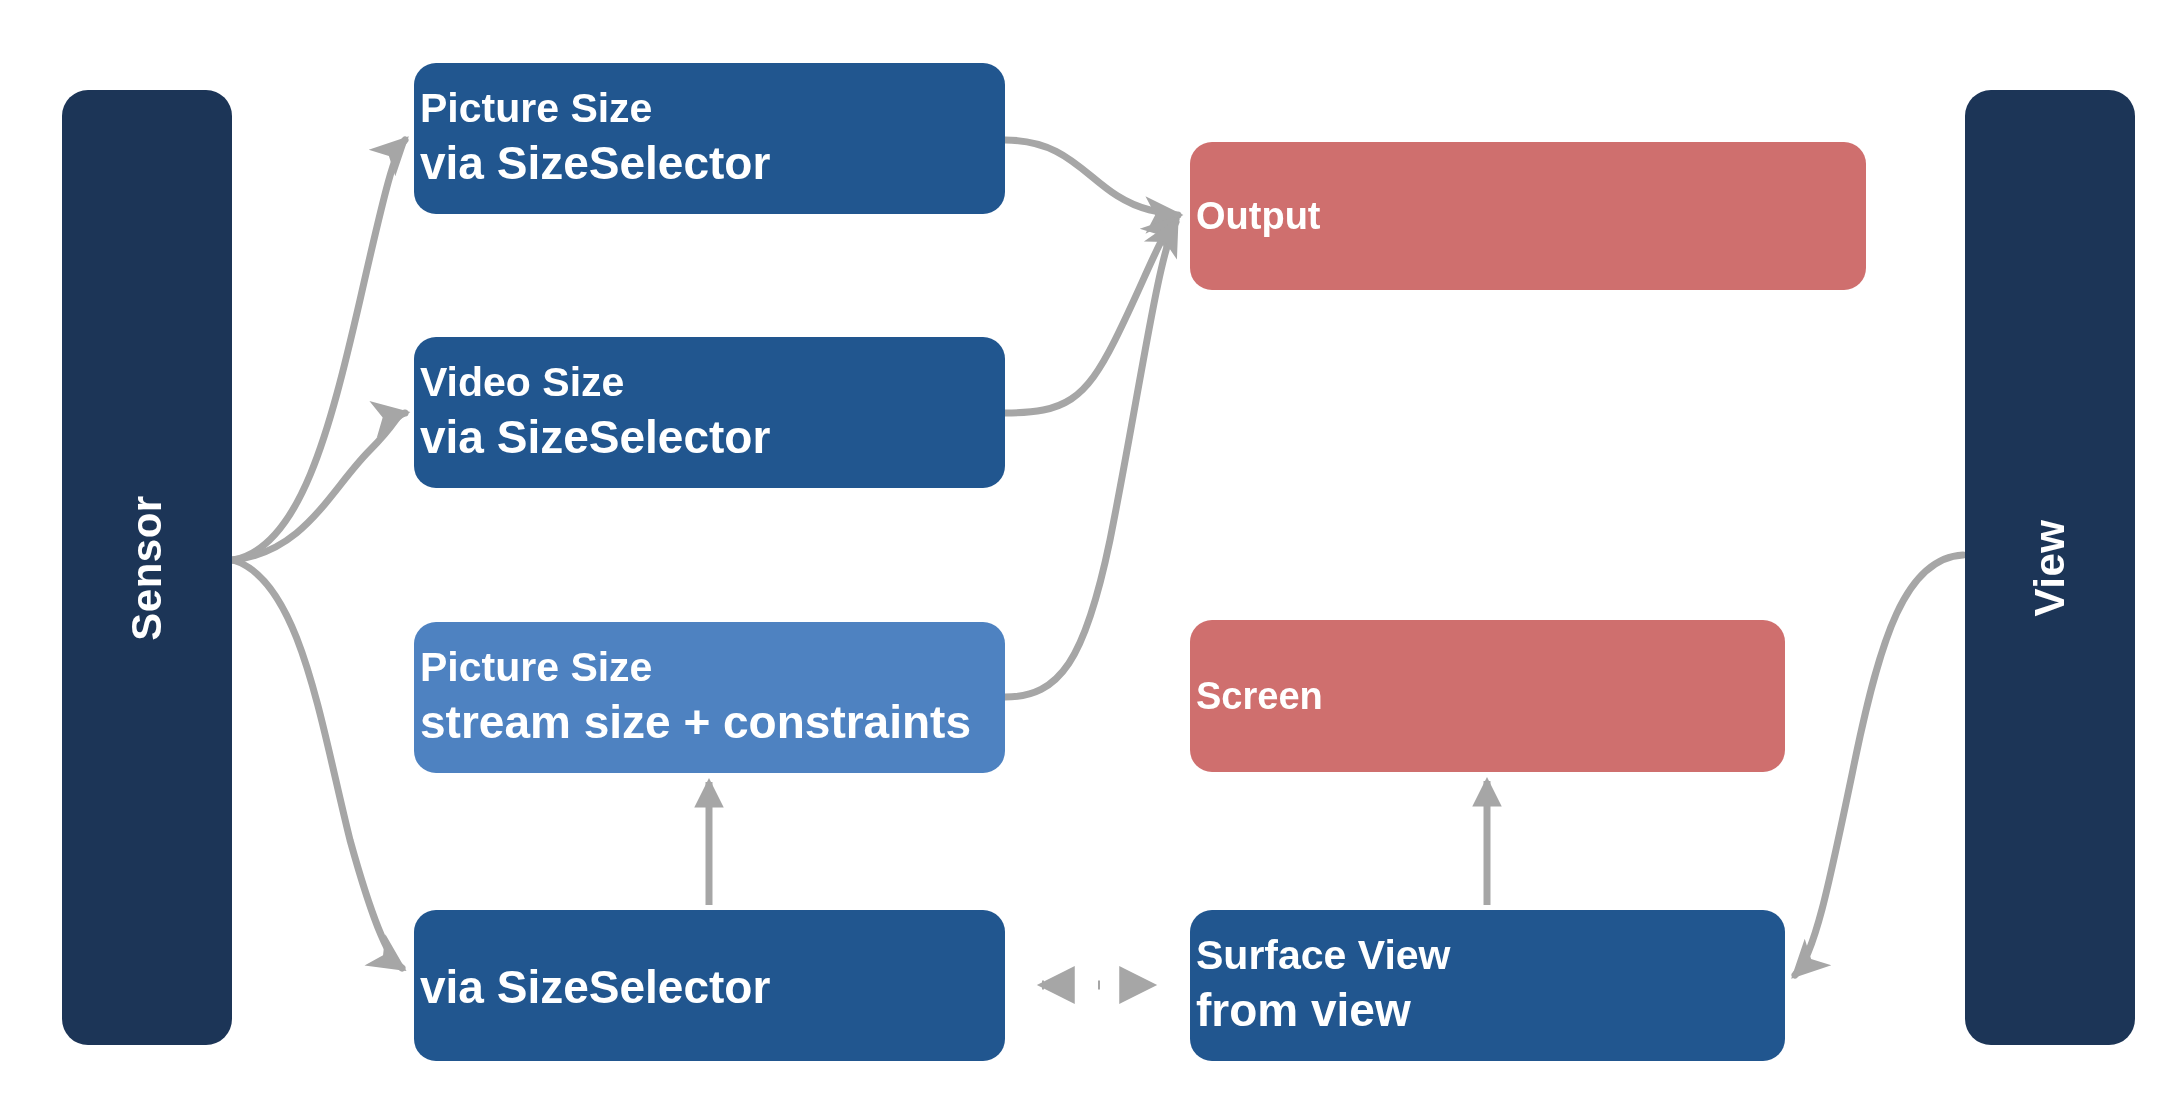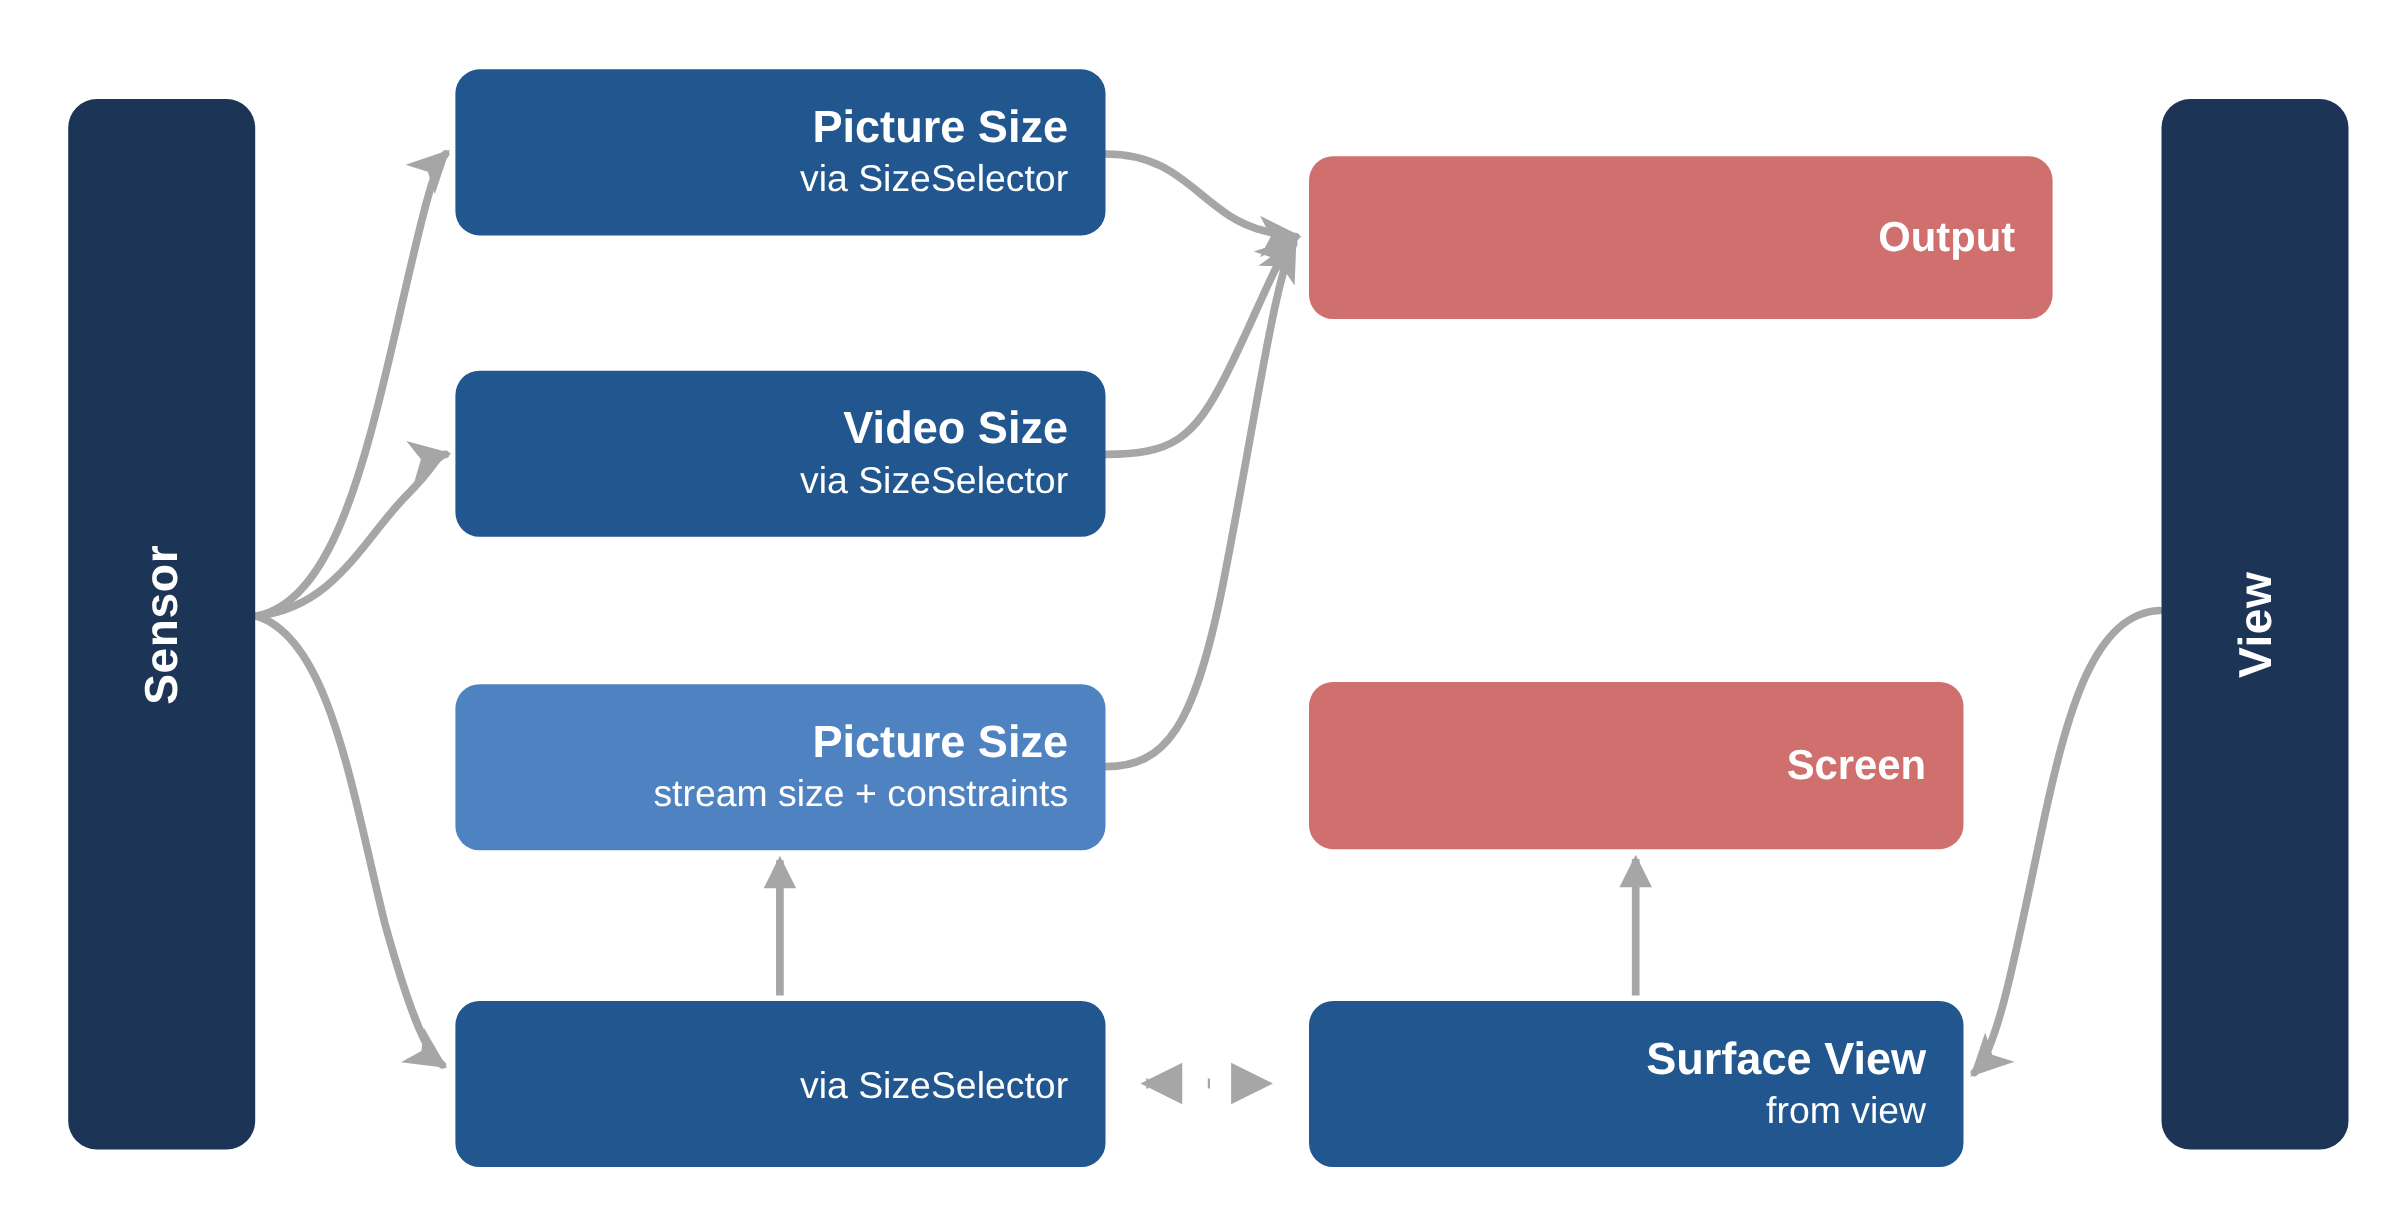--- a/index.html
+++ b/index.html
@@ -18,37 +18,37 @@
     letter-spacing:.5px;
     transform:rotate(-90deg);
     white-space:nowrap;
   }
 
   .node{
     position:absolute;
     border-radius:22px;
     display:flex;
     flex-direction:column;
-    align-items:flex-end;
+    align-items:flex-start;
     justify-content:center;
     box-sizing:border-box;
-    padding:0 34px;
+    padding:0 6px;
   }
   .node .title{
     color:#ffffff;
     font-weight:bold;
     font-size:41px;
     line-height:1.12;
     text-align:center;
     white-space:nowrap;
   }
   .node .subtitle{
     color:#ffffff;
-    font-weight:normal;
-    font-size:34px;
+    font-weight:bold;
+    font-size:46px;
     line-height:1.2;
     text-align:center;
     white-space:nowrap;
     margin-top:4px;
   }
   .node.single .title{font-size:38px;}
 
   svg.edges{
     position:absolute;
     left:0;top:0;

